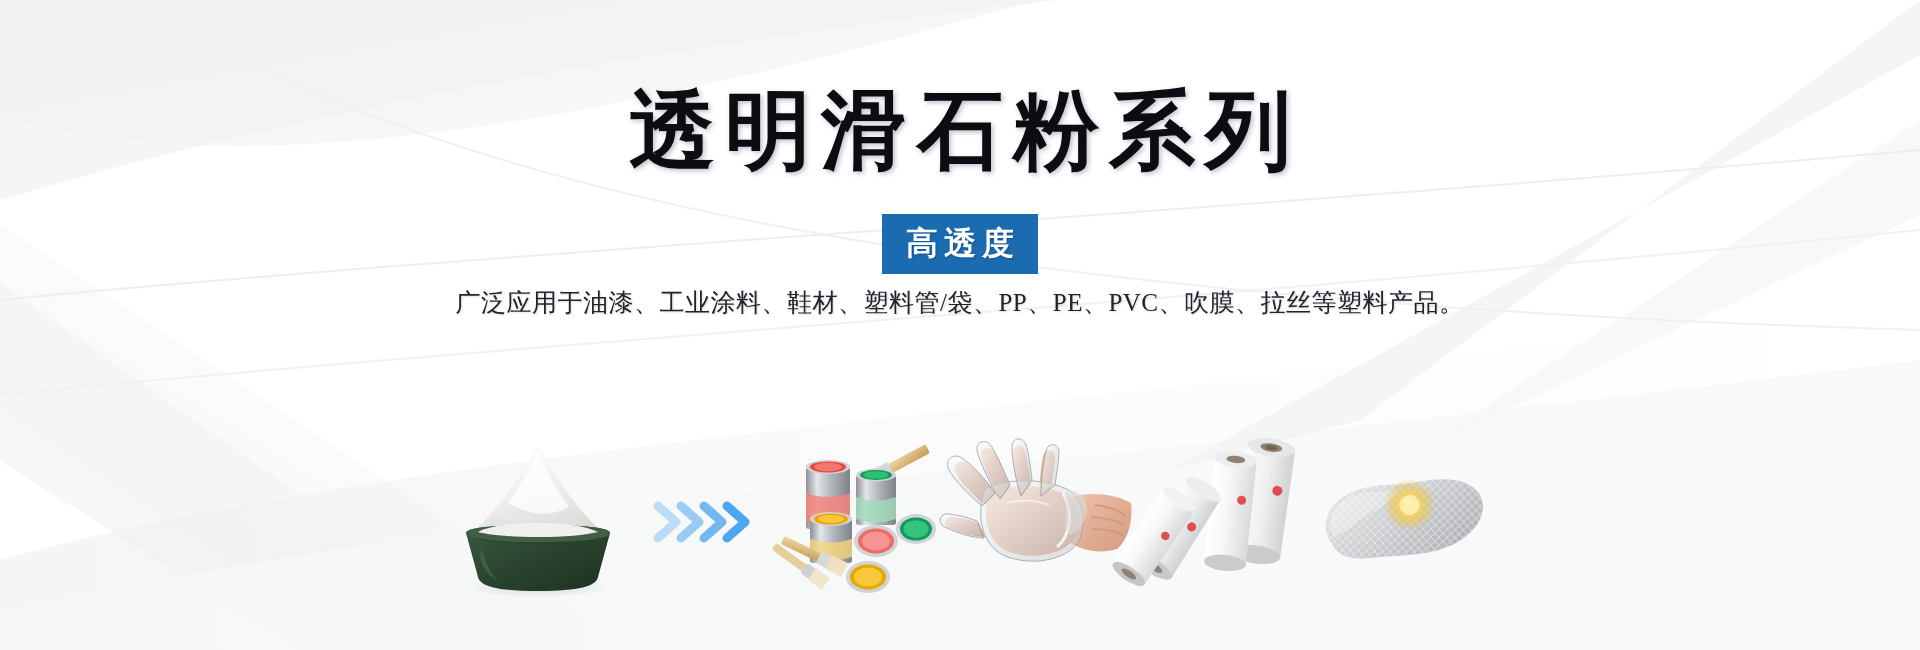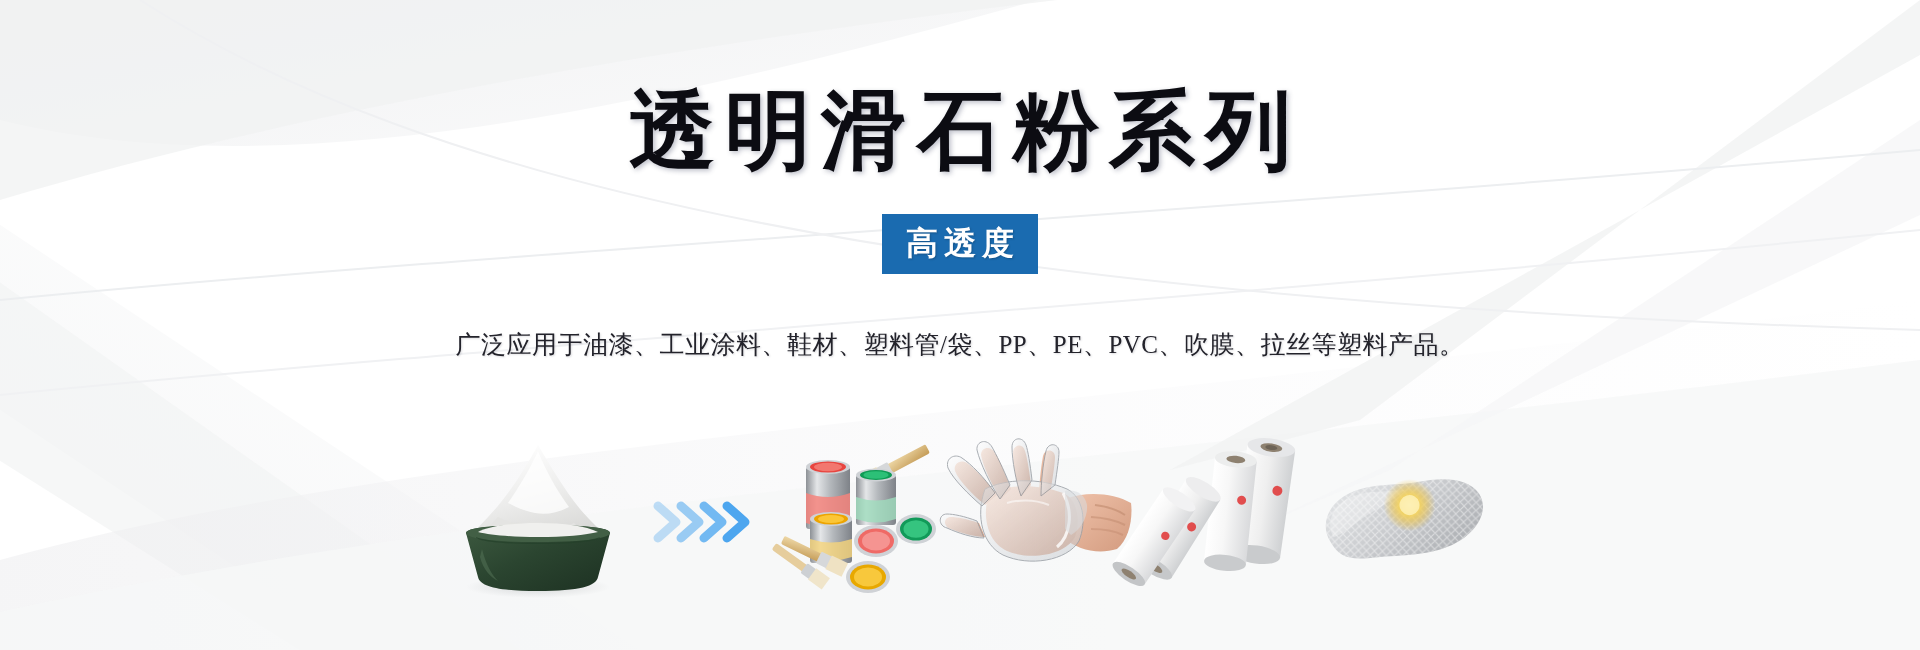--- a/index.html
+++ b/index.html
@@ -66,21 +66,21 @@
     font-weight:700;
     font-size:32px;
     line-height:1;
     letter-spacing:6px;
     text-indent:6px;
     padding:13px 18px 15px 18px;
     text-shadow:1px 1px 2px rgba(0,0,0,0.22);
   }
 
   #subtitle {
-    margin-top:58px;
+    margin-top:16px;
     font-family:"Liberation Serif", serif;
     font-size:25px;
     line-height:1;
     color:#23232b;
     letter-spacing:0.5px;
     white-space:nowrap;
     text-shadow:1px 1px 2px rgba(60,60,80,0.18);
   }
 
   

